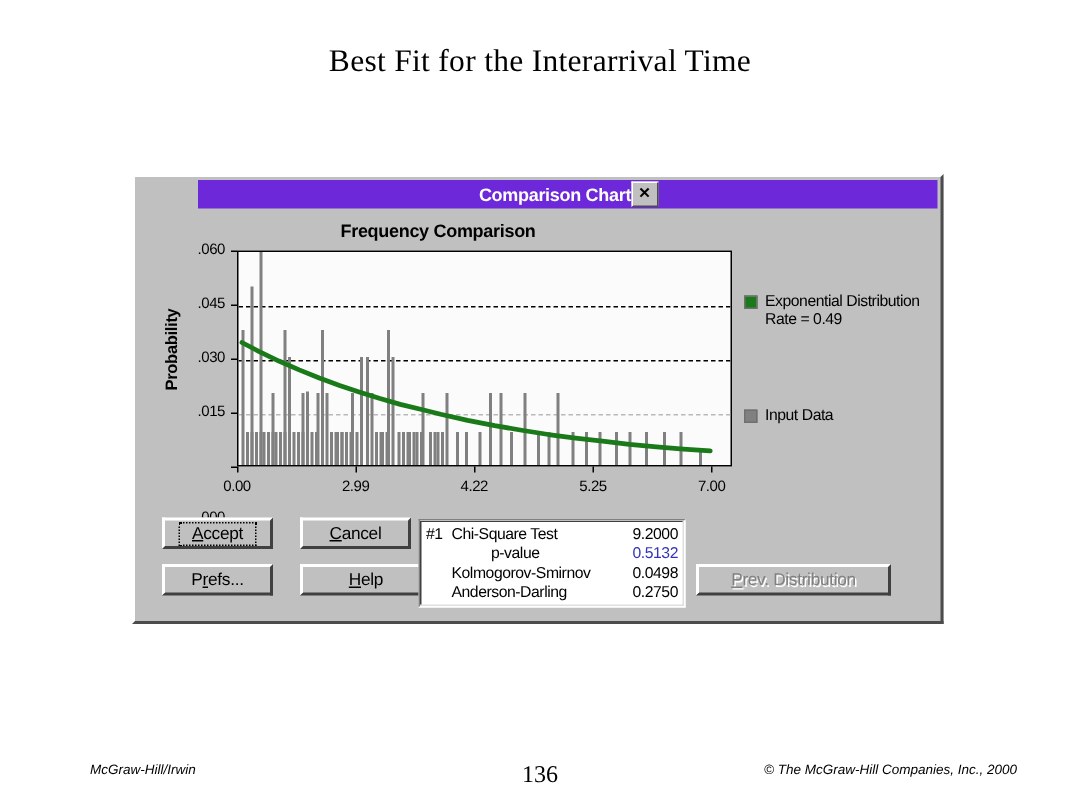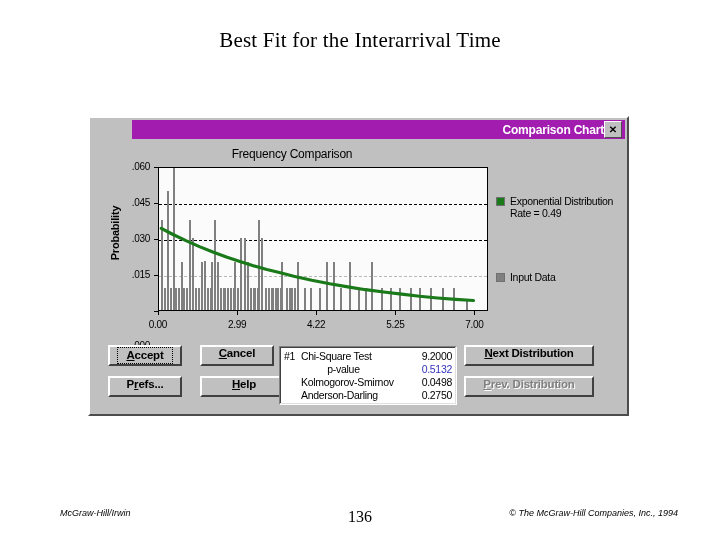--- a/index.html
+++ b/index.html
@@ -41,24 +41,24 @@
     border-right: 2px solid #4c4c4c;
     border-bottom: 2px solid #4c4c4c;
     box-sizing: border-box;
   }
   #titlebar {
     position: absolute;
     left: 2px;
     top: 2px;
     right: 2px;
     height: 19px;
-    background: #a21caf;
+    background: #6d28d9;
     display: flex;
     align-items: center;
-    justify-content: flex-end;
+    justify-content: center;
     margin-left: 40px;
   }
   #titlebar-text {
     color: #ffffff;
     font-size: 12px;
     font-weight: bold;
     padding-left: 4px;
     letter-spacing: -0.2px;
     white-space: nowrap;
   }
@@ -90,21 +90,21 @@
     height: 202px;
     background: #c0c0c0;
   }
   #chart-title {
     position: absolute;
     left: 0;
     top: 6px;
     width: 400px;
     text-align: center;
     font-size: 12px;
-    font-weight: normal;
+    font-weight: bold;
     color: #000000;
     letter-spacing: -0.2px;
   }
   #ylabel {
     position: absolute;
     left: -22px;
     top: 86px;
     width: 90px;
     text-align: center;
     font-size: 11px;
@@ -216,23 +216,24 @@
   .btn {
     position: absolute;
     background: #c0c0c0;
     border-top: 2px solid #ffffff;
     border-left: 2px solid #ffffff;
     border-right: 2px solid #404040;
     border-bottom: 2px solid #404040;
     box-sizing: border-box;
     font-family: "Liberation Sans", sans-serif;
     font-size: 11.5px;
-    font-weight: bold;
+    font-weight: normal;
     color: #000000;
     display: flex;
+    align-items: center;
     justify-content: center;
     cursor: default;
     letter-spacing: -0.2px;
   }
   .btn.focus {
     outline: none;
   }
   .btn.focus .btn-inner {
     border: 1px dotted #000000;
     padding: 1px 8px;
@@ -469,23 +470,20 @@
   </div>
   <div class="btn" style="left:110px; top:227px; width:74px; height:21px;">
     <span class="btn-inner"><span class="mn">C</span>ancel</span>
   </div>
   <div class="btn" style="left:18px; top:258px; width:74px; height:21px;">
     <span class="btn-inner">P<span class="mn">r</span>efs...</span>
   </div>
   <div class="btn" style="left:110px; top:258px; width:88px; height:21px;">
     <span class="btn-inner"><span class="mn">H</span>elp</span>
   </div>
-  <div class="btn" style="left:374px; top:227px; width:130px; height:21px;">
-    <span class="btn-inner"><span class="mn">N</span>ext Distribution</span>
-  </div>
   <div class="btn disabled" style="left:374px; top:258px; width:130px; height:21px;">
     <span class="btn-inner"><span class="mn">P</span>rev. Distribution</span>
   </div>
 
   <div id="stats-box">
       <div class="stat-row">
         <span class="stat-idx">#1</span>
         <span class="stat-label">Chi-Square Test</span>
         <span class="stat-val">9.2000</span>
       </div>
@@ -503,13 +501,13 @@
         <span class="stat-idx"></span>
         <span class="stat-label">Anderson-Darling</span>
         <span class="stat-val">0.2750</span>
       </div>
     </div>
 
 </div>
 
 <div id="footer-left">McGraw-Hill/Irwin</div>
 <div id="footer-page">136</div>
-<div id="footer-right">© The McGraw-Hill Companies, Inc., 1994</div>
+<div id="footer-right">© The McGraw-Hill Companies, Inc., 2000</div>
 
 </body></html>

